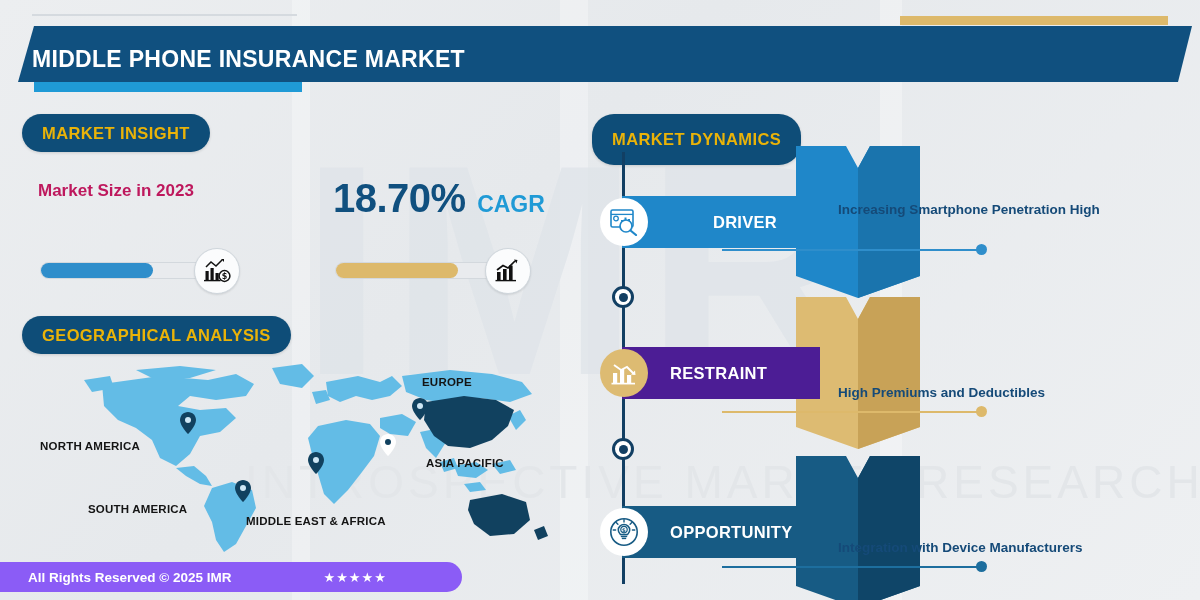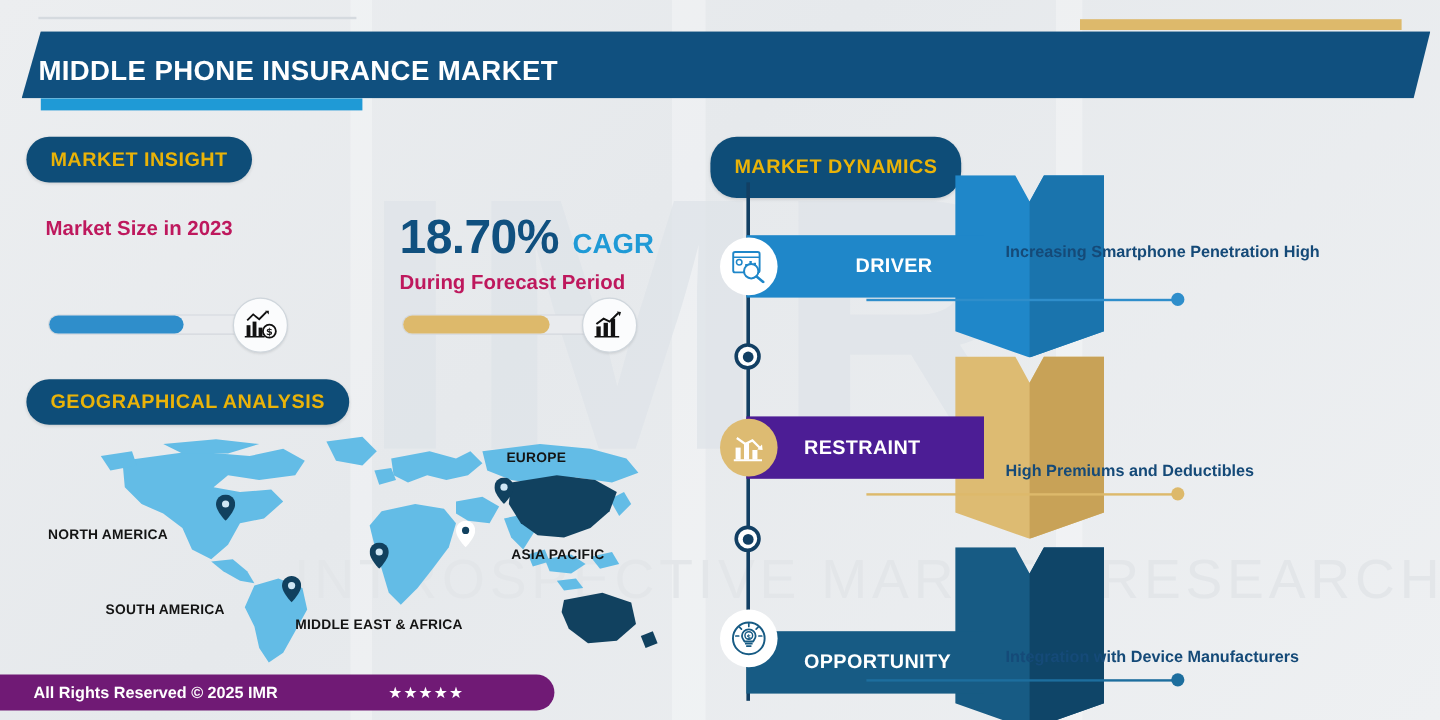--- a/index.html
+++ b/index.html
@@ -138,21 +138,21 @@
   .dyn-text {
     position: absolute; font-size: 13.5px; font-weight: 700; color: #154a78;
     line-height: 1.55; width: 290px;
   }
   .lead { position: absolute; height: 2px; }
   .lead-dot { position: absolute; width: 11px; height: 11px; border-radius: 50%; }
 
   
   .footer {
     position: absolute; left: 0; bottom: 8px; width: 462px; height: 30px;
-    background: #701a75; border-radius: 0 16px 16px 0;
+    background: #8b5cf6; border-radius: 0 16px 16px 0;
     display: flex; align-items: center; color: #fff;
   }
   .footer .txt { margin-left: 28px; font-size: 13.5px; font-weight: 600; }
   .footer .stars { margin-left: 92px; font-size: 13px; letter-spacing: 1px; }
 </style>
 </head>
 <body>
 
 <div class="wm-panel" style="left:292px;top:0;width:18px;height:600px;"></div>
 <div class="wm-panel" style="left:560px;top:0;width:28px;height:600px;"></div>
@@ -187,21 +187,20 @@
     <circle cx="21.5" cy="18" r="5.4" fill="#fff" stroke="#111" stroke-width="1.5"></circle>
     <text x="21.5" y="21.2" font-size="8" font-family="DejaVu Sans, sans-serif" font-weight="700" text-anchor="middle" fill="#111">$</text>
   </svg>
 </div>
 
 <div class="kpi" id="kpi-cagr">
   <div>
     <span class="big">18.70%</span>
     <span class="unit">CAGR</span>
   </div>
-  <div class="sub">During Forecast Period</div>
 </div>
 
 <div class="track" id="track-cagr">
   <div class="fill" id="fill-cagr"></div>
 </div>
 <div class="badge-circle" id="icon-cagr">
   <svg width="28" height="26" viewBox="0 0 28 26" aria-hidden="true">
     <rect x="3" y="14" width="3.6" height="8" fill="#111"></rect>
     <rect x="9" y="11" width="3.6" height="11" fill="#111"></rect>
     <rect x="15" y="7.5" width="3.6" height="14.5" fill="#111"></rect>
@@ -350,21 +349,21 @@
 </div>
 <div class="dyn-text" style="left:838px;top:383px;">High Premiums and Deductibles</div>
 <div class="lead" style="left:722px;top:411px;width:260px;background:#ddb96b;"></div>
 <div class="lead-dot" style="left:976px;top:406px;background:#ddb96b;"></div>
 
 <div class="dyn-row" style="left:600px;top:506px;">
   <svg class="chev" width="124" height="152" viewBox="0 0 124 152" style="left:196px;">
     <polygon points="0,0 50,0 62,22 74,0 124,0 124,130 62,152 0,130" fill="#175b84"></polygon>
     <polygon points="62,22 74,0 124,0 124,130 62,152" fill="#0f4568"></polygon>
   </svg>
-  <div class="dyn-bar" style="background:#175b84;margin-top:20px;">
+  <div class="dyn-bar" style="background:#175b84;">
     <span>OPPORTUNITY</span>
   </div>
   <div class="dyn-ic">
     <svg width="30" height="30" viewBox="0 0 30 30" aria-hidden="true">
       <circle cx="15" cy="15" r="13.2" fill="none" stroke="#175b84" stroke-width="1.6"></circle>
       <path d="M15,7.5 C11.7,7.5 9.3,10 9.3,13 C9.3,15.2 10.8,16.4 11.5,17.6 L18.5,17.6 C19.2,16.4 20.7,15.2 20.7,13 C20.7,10 18.3,7.5 15,7.5 Z" fill="none" stroke="#175b84" stroke-width="1.5"></path>
       <line x1="11.8" y1="19.4" x2="18.2" y2="19.4" stroke="#175b84" stroke-width="1.5"></line>
       <line x1="12.8" y1="21.4" x2="17.2" y2="21.4" stroke="#175b84" stroke-width="1.5"></line>
       <circle cx="15" cy="12.6" r="3.2" fill="#fff" stroke="#175b84" stroke-width="1.2"></circle>
       <text x="15" y="15.3" font-size="5.4" font-family="DejaVu Sans, sans-serif" font-weight="700" text-anchor="middle" fill="#175b84">$</text>

